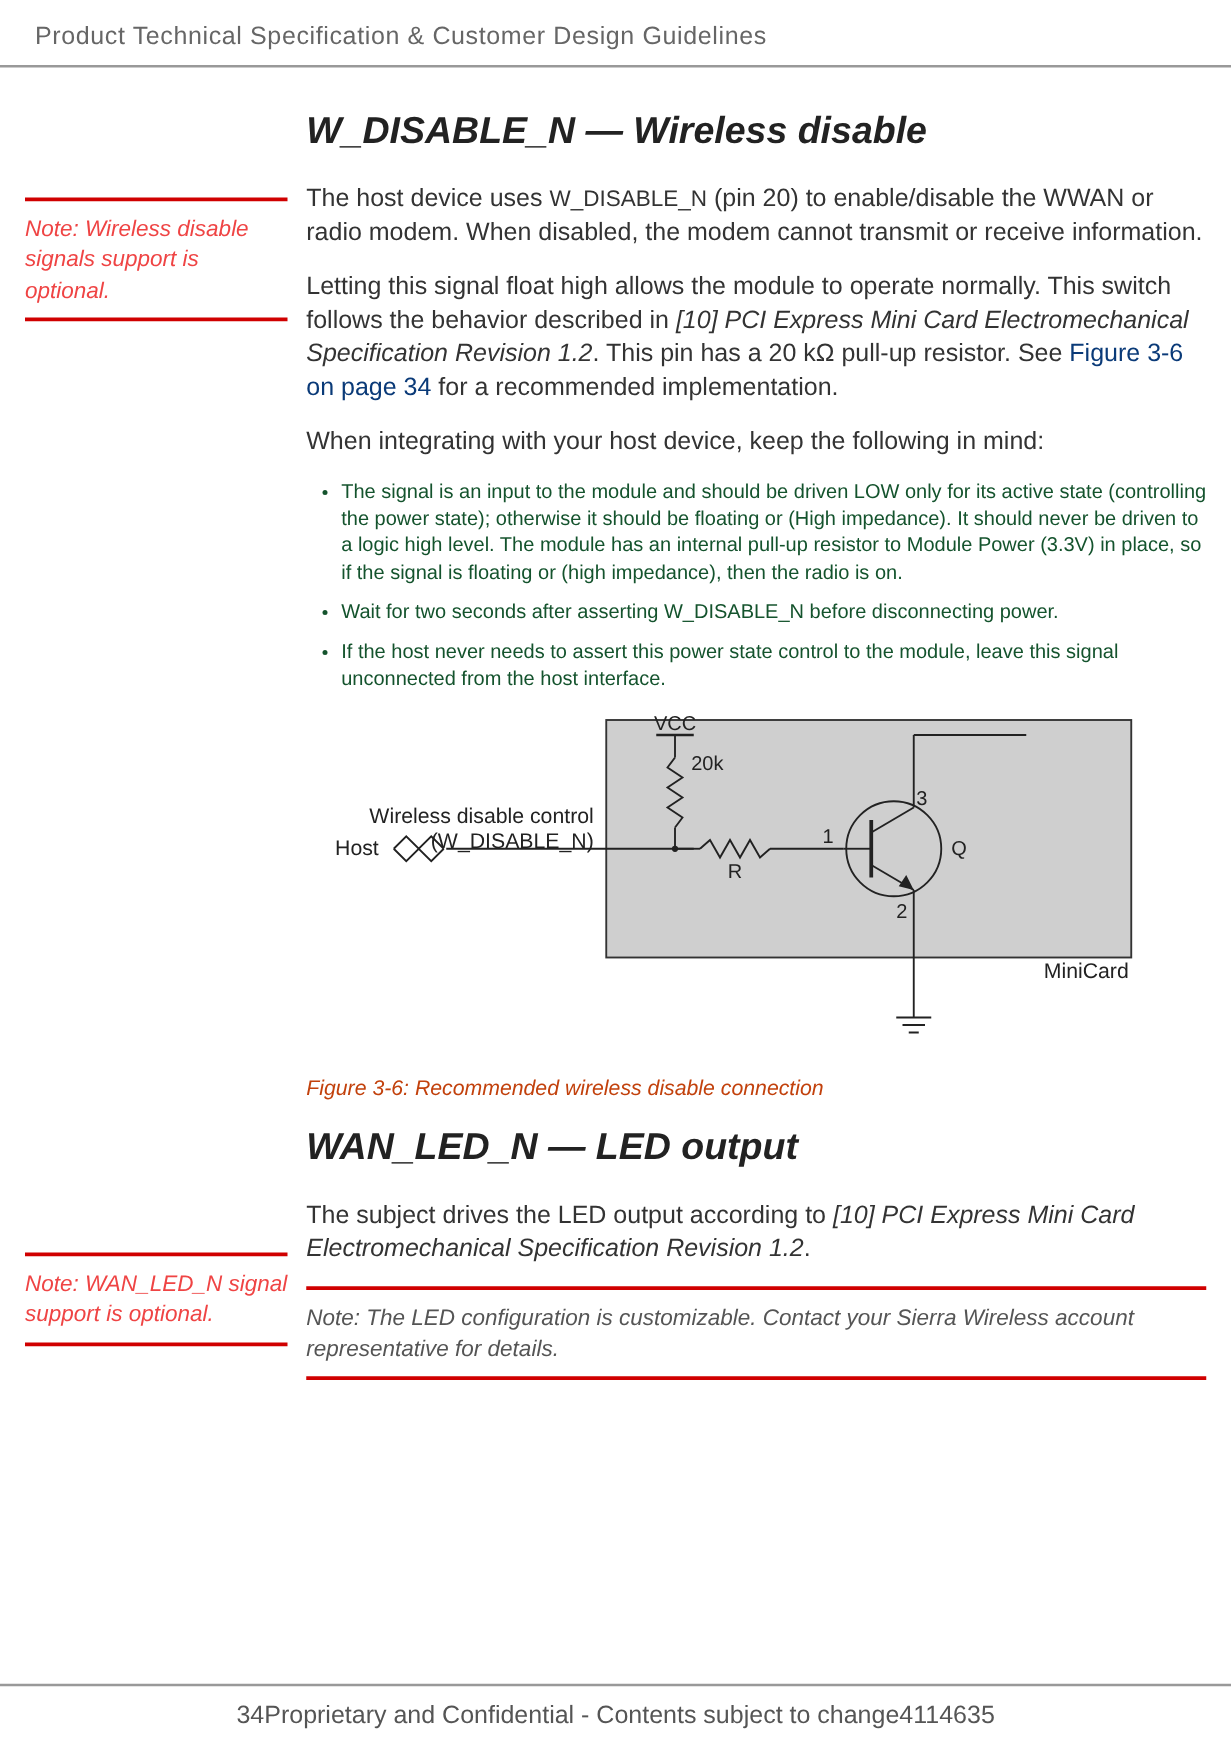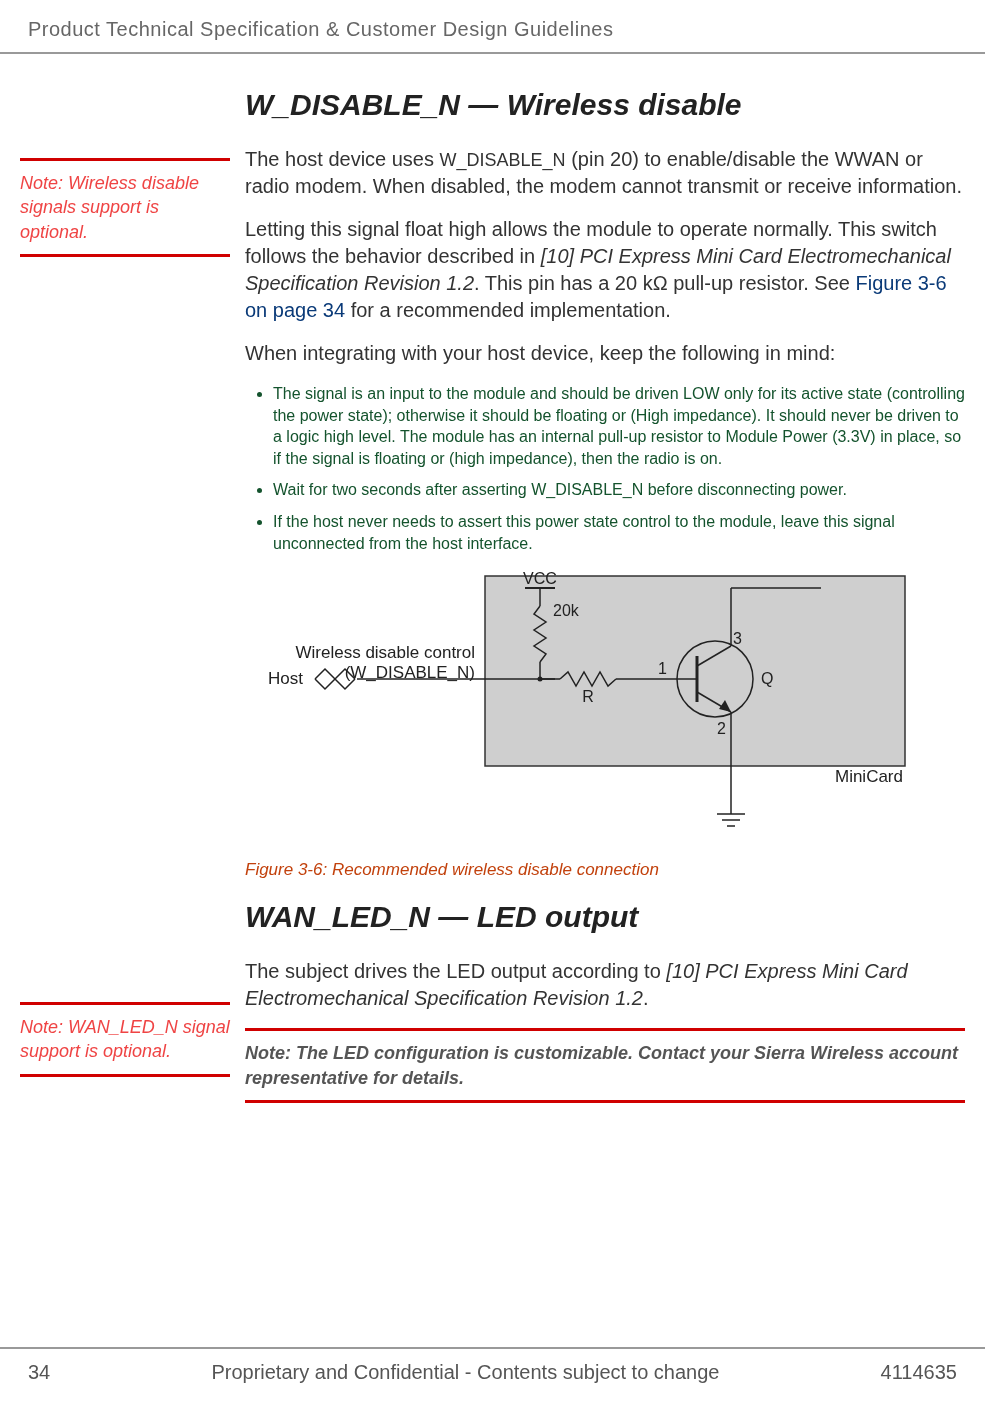--- a/index.html
+++ b/index.html
@@ -15,24 +15,24 @@
   .side-note { font-style: italic; font-size: 18px; color: #ef4444; line-height: 1.35; }
   p.body { font-size: 20px; color: #333; line-height: 1.35; margin: 0 0 16px 0; }
   .smallcaps { font-size: 18px; }
   .ital { font-style: italic; }
   .link { color: #0a3a78; }
   ul.body { font-size: 16px; color: #14532d; line-height: 1.35; margin: 0 0 12px 0; padding-left: 28px; }
   ul.body li { margin-bottom: 10px; }
   .figwrap { margin: 6px 0 6px 0; }
   .figcap { font-style: italic; font-size: 17px; color: #c2410c; margin: 10px 0 20px 0; }
   .inline-note-wrap { margin-top: 10px; }
-  .inline-note { font-style: italic; font-size: 18px; color: #555; line-height: 1.4; margin: 8px 0 8px 0; font-weight: bold; }
+  .inline-note { font-style: italic; font-size: 18px; color: #555; line-height: 1.4; margin: 8px 0 8px 0; }
   .footer { position: absolute; bottom: 22px; left: 0; width: 985px; }
   .foot-rule { height: 2px; background: #999; margin-bottom: 12px; }
-  .foot-row { display: flex; justify-content: space-between; font-size: 20px; color: #555; padding: 0 28px; }
+  .foot-row { display: flex; justify-content: center; font-size: 20px; color: #555; padding: 0 28px; }
   svg text { font-family: Arial, Helvetica, sans-serif; }
 </style>
 </head>
 <body>
 
 <div class="page">
   <div class="running-head">Product Technical Specification &amp; Customer Design Guidelines</div>
   <div class="head-rule"></div>
 
   <div class="content">

